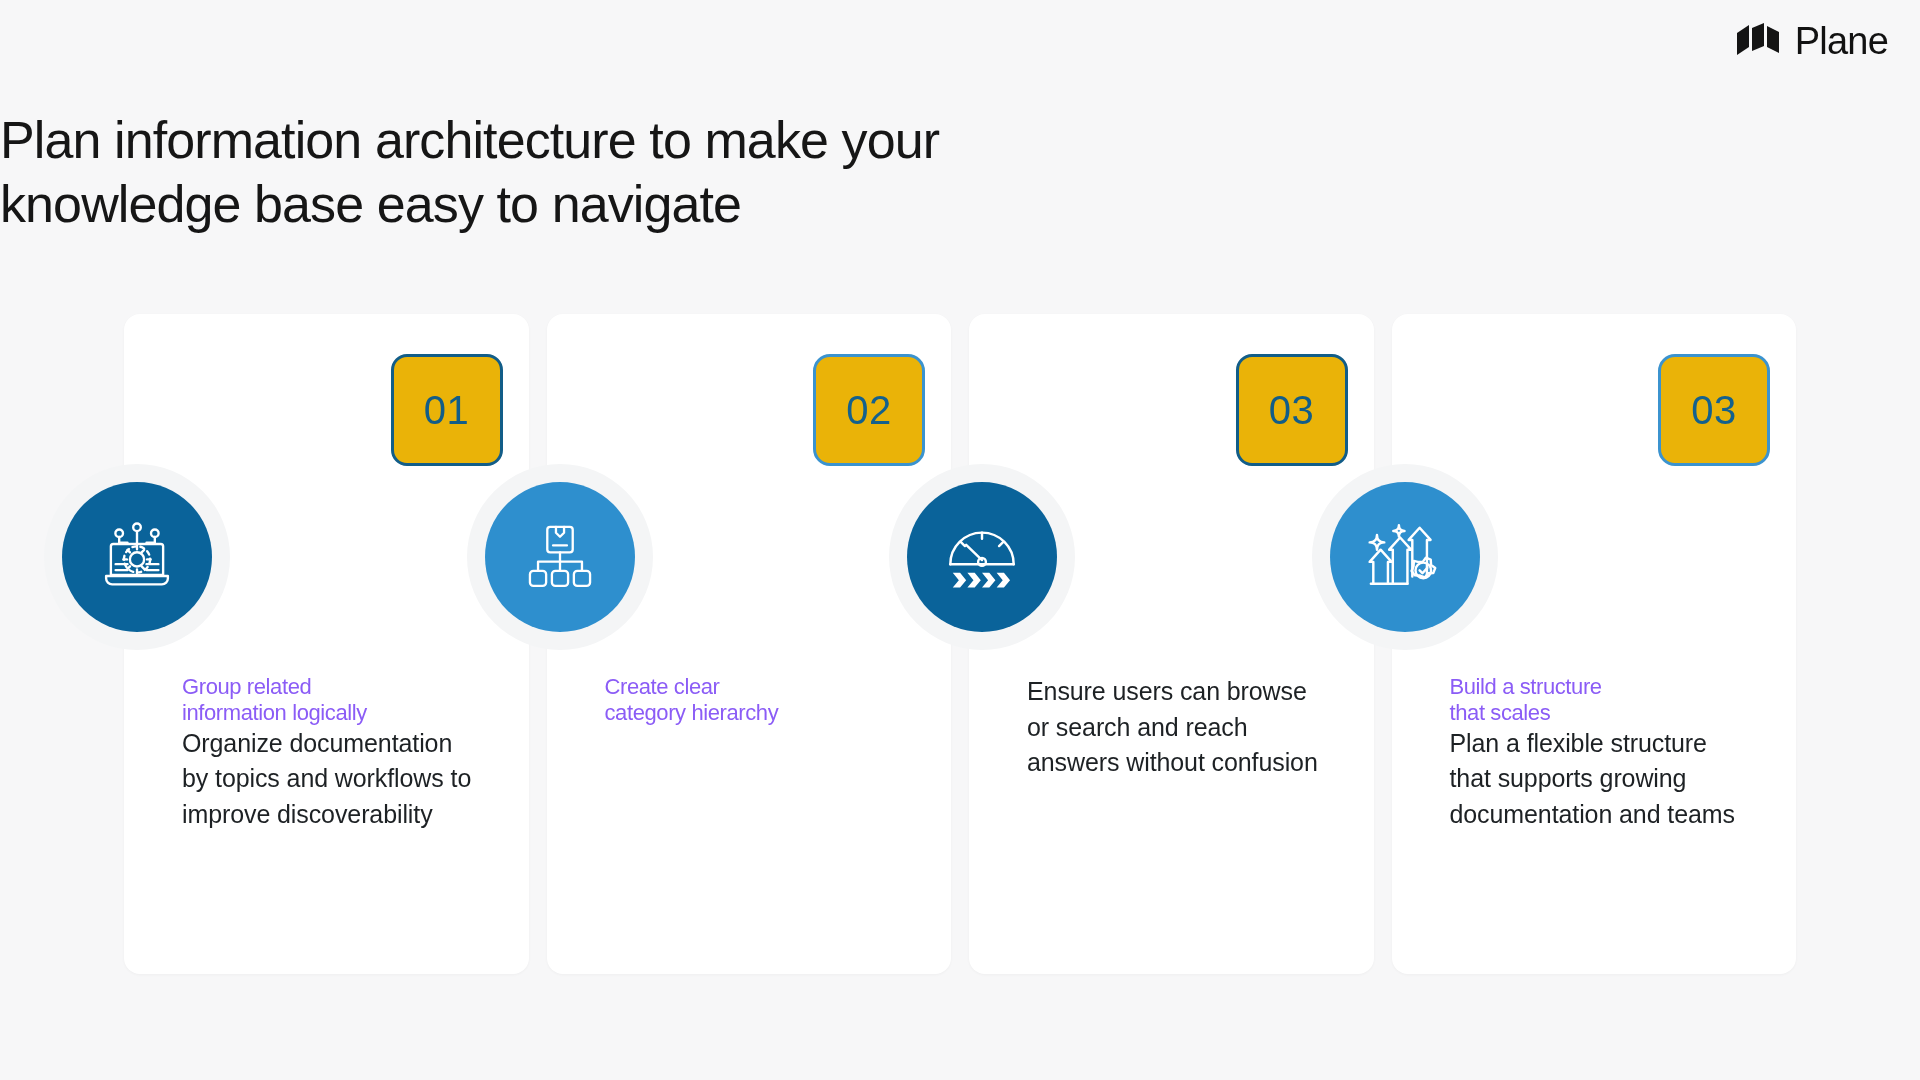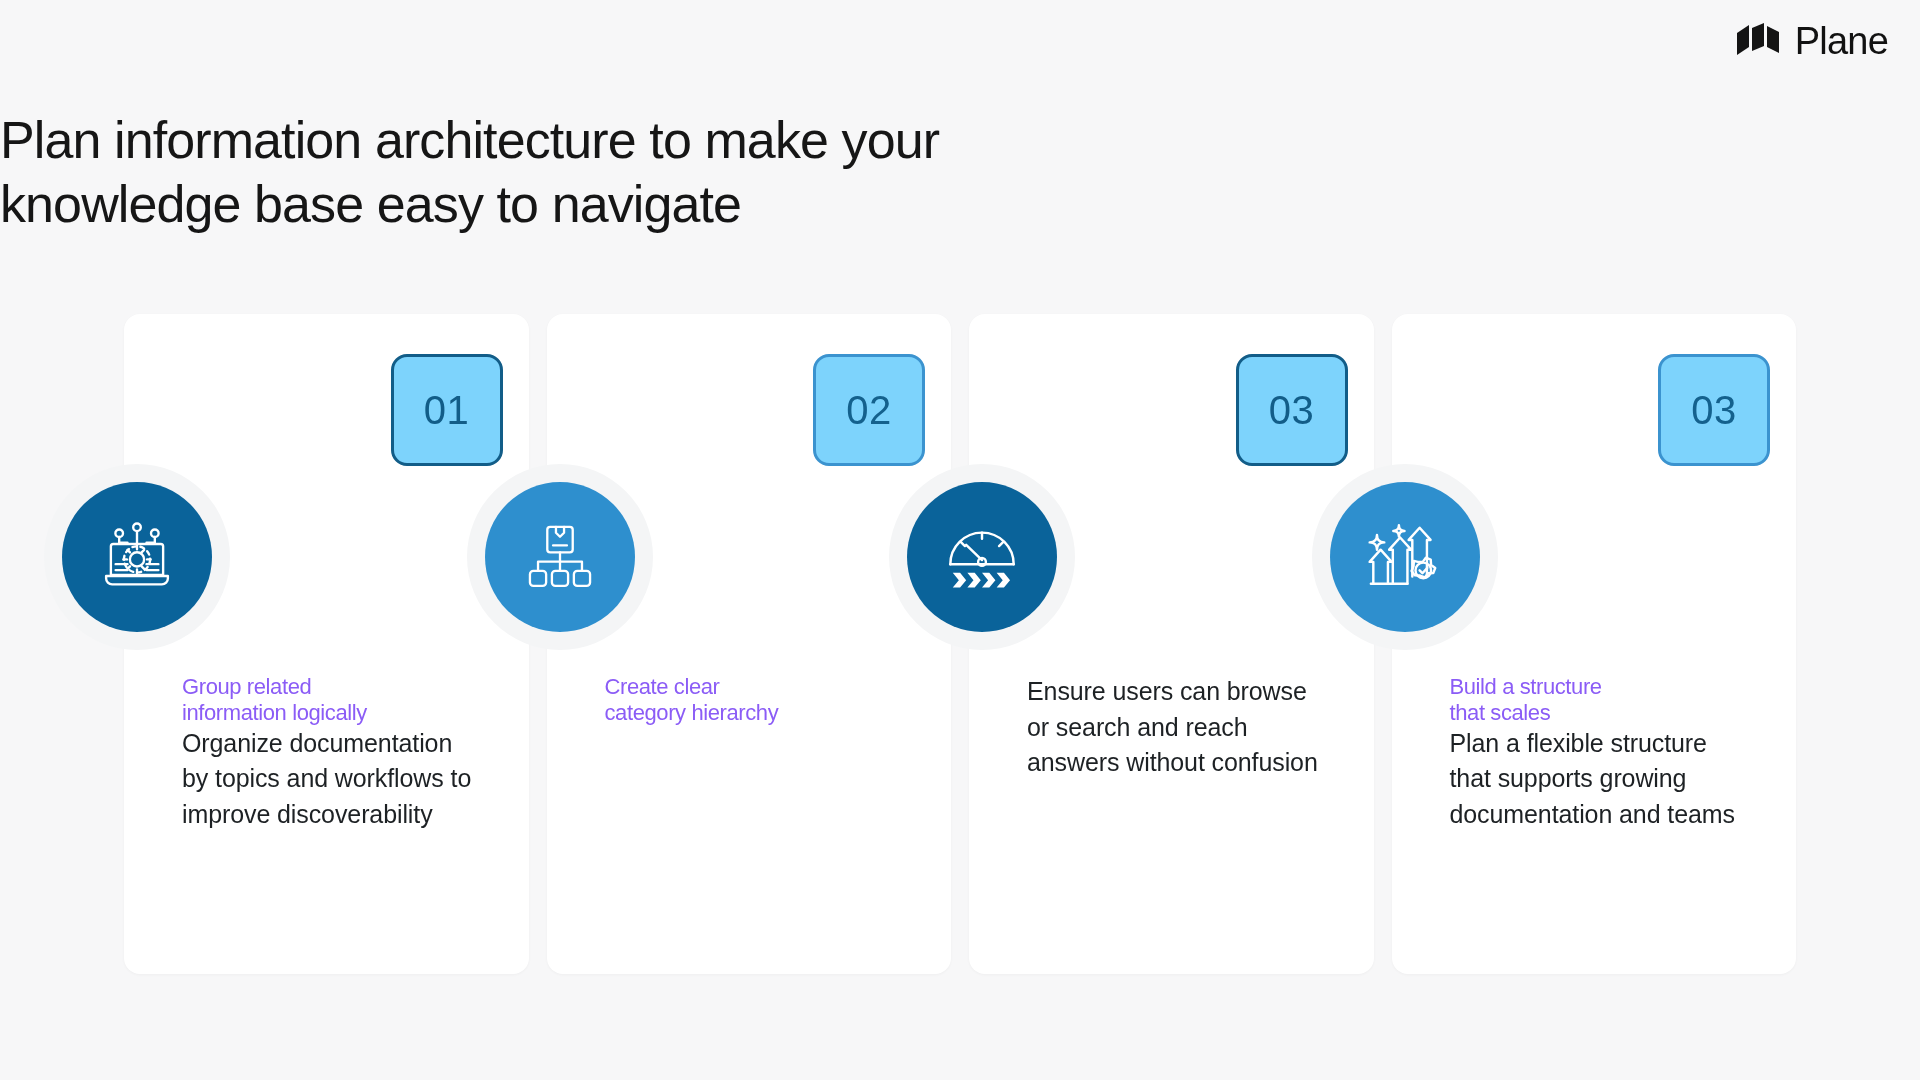--- a/index.html
+++ b/index.html
@@ -43,26 +43,26 @@
     border-radius:16px;
     box-shadow:0 1px 3px rgba(16,24,40,0.035);
   }
 
   
   .badge {
     position:absolute; top:40px; right:26px;
     width:112px; height:112px;
     border-radius:16px;
     border:3px solid #125d88;
-    background:#7dd3fc;
+    background:#eab308;
     display:flex; align-items:center; justify-content:center;
     font-size:40px; font-weight:400; color:#125d88;
     letter-spacing:0.5px;
   }
-  .card.light .badge { border-color:#3b93cf; color:#14618d; }
+  .card.light .badge { border-color:#3b93cf; color:#14618d;border-radius:17px; }
 
   
   .icon-wrap {
     position:absolute; top:168px; left:-62px;
     width:150px; height:150px;
     border-radius:50%;
     display:flex; align-items:center; justify-content:center;
     background:#0a639a;
     box-shadow:0 0 0 18px #f4f5f6;
   }

